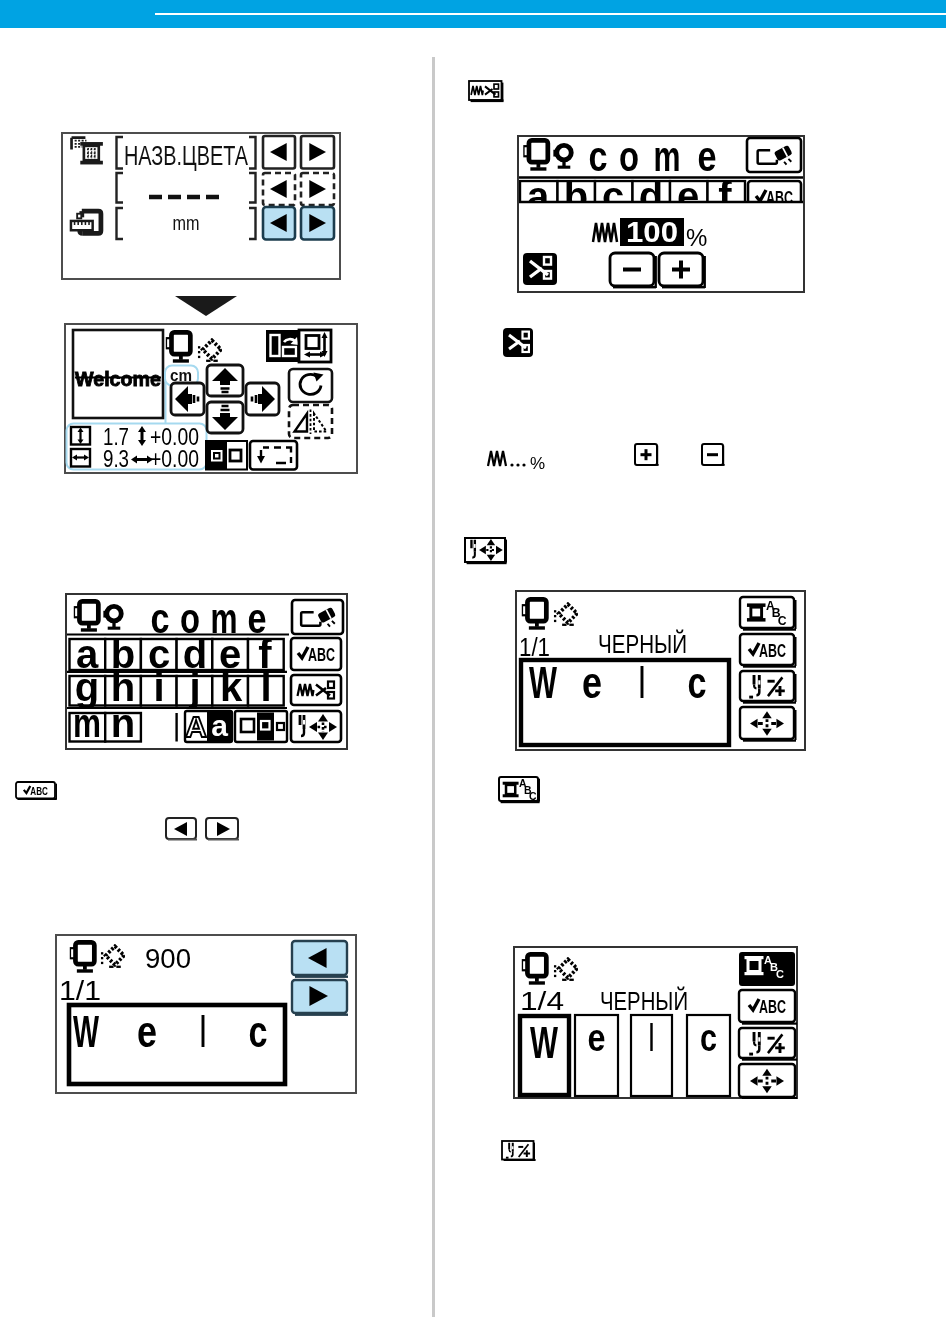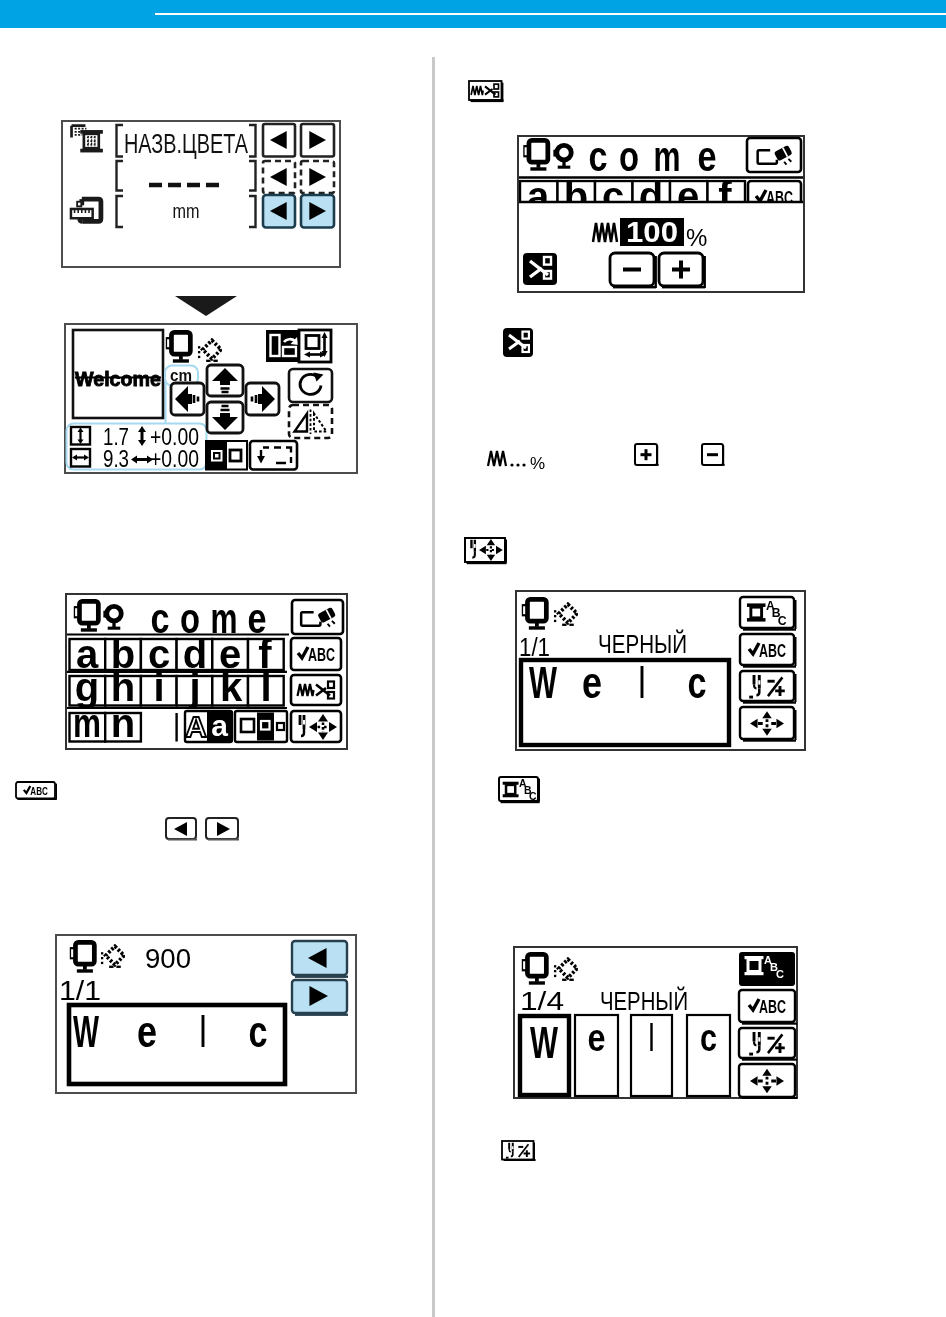--- a/index.html
+++ b/index.html
@@ -136,21 +136,21 @@
   <path d="M16 7.5 H4.5 Q3 7.5 3 9 V20 Q3 21.5 4.5 21.5 H21.5 Q23 21.5 23 20 V17.5" fill="none" stroke="#000" stroke-width="2.6"></path>
   <g transform="rotate(-28 29 10)">
     <rect x="21" y="5.5" width="16.5" height="10.5" rx="2.5" fill="#000"></rect>
     <line x1="31.5" y1="5.5" x2="31.5" y2="16" stroke="#fff" stroke-width="1.8"></line>
   </g>
   <path d="M30.5 19.5 L33 22.5 M35 16.5 L38 19.5" stroke="#000" stroke-width="2"></path>
 </symbol>
 </defs>
 </svg>
 
-<div class="abs" style="left:61px;top:120px;width:316px;height:148px;">
+<div class="abs" style="left:61px;top:132px;width:316px;height:148px;">
 <svg width="280" height="148" viewBox="0 0 280 148">
 
   <rect x="1" y="1" width="278" height="146" fill="#fff" stroke="#4d4d4d" stroke-width="2"></rect>
 
   <use href="#spool2" x="9" y="4" width="37" height="31"></use>
 
   <path d="M62 5 H55.5 V36.5 H62 M188 5 h6.5 V36.5 H188" fill="none" stroke="#222" stroke-width="2.4"></path>
 
   <text x="125" y="33" font-size="28" font-weight="normal" fill="#111" text-anchor="middle" textLength="124" lengthAdjust="spacingAndGlyphs">НАЗВ.ЦВЕТА</text>
 

